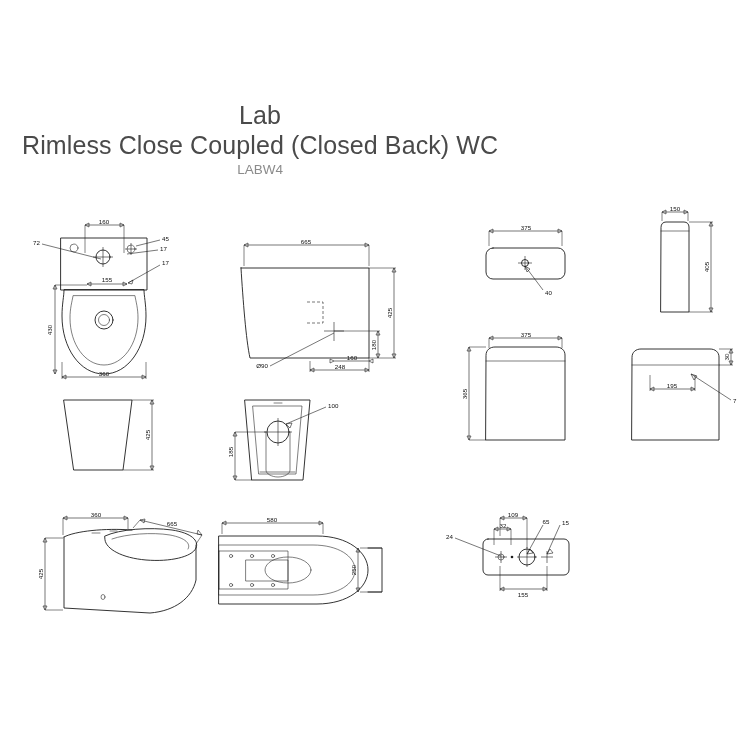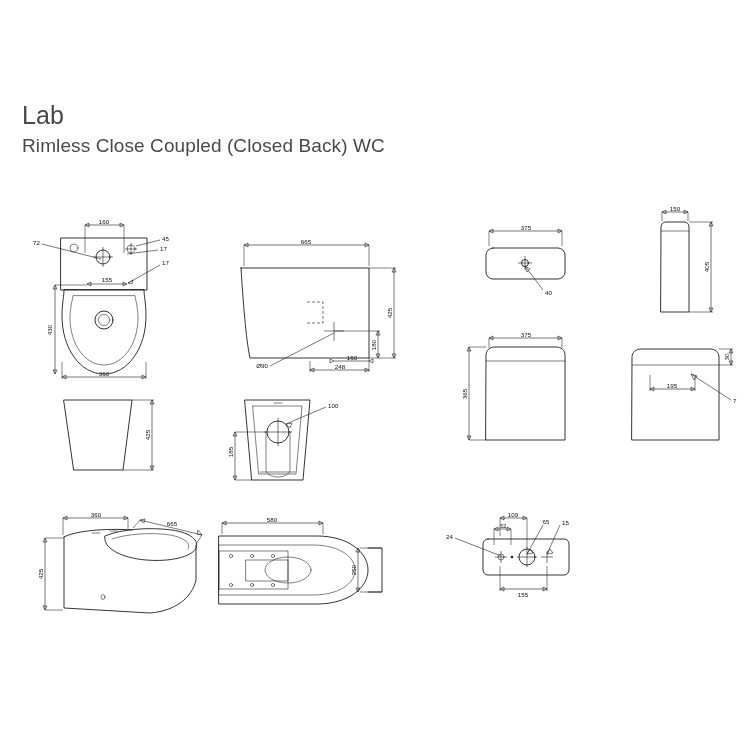--- a/index.html
+++ b/index.html
@@ -7,36 +7,37 @@
     padding: 0;
     background: #ffffff;
   }
   #page {
     position: relative;
     width: 750px;
     height: 750px;
     background: #ffffff;
     font-family: "Liberation Sans", sans-serif;
     overflow: hidden;
+    text-align: center;
   }
   .titleblock {
     position: absolute;
     left: 22px;
     top: 100px;
     color: #4a4a4a;
   }
   .t-brand {
     font-size: 25px;
     line-height: 30px;
     color: #4a4a4a;
     font-weight: 400;
     letter-spacing: 0.1px;
   }
   .t-product {
-    font-size: 19px;
+    font-size: 25px;
     line-height: 31px;
     color: #4a4a4a;
     font-weight: 400;
     letter-spacing: 0.1px;
   }
   .t-code {
     font-size: 13.5px;
     line-height: 17px;
     color: #8b8b8b;
     font-weight: 400;
@@ -100,20 +101,21 @@
   }
 </style>
 </head>
 <body>
 
 <div id="page">
 
   <div class="titleblock">
     <div class="t-brand">Lab</div>
     <div class="t-product">Rimless Close Coupled (Closed Back) WC</div>
+    <div class="t-code">LABW4</div>
   </div>
 
   <svg class="drawing" viewBox="0 0 750 750">
 
     <g>
 
       <path class="ln" d="M 61 238 L 147 238 L 147 290 L 61 290 Z"></path>
 
       <path class="ln" d="M 64 290
                           C 64 296, 62 304, 62 316

